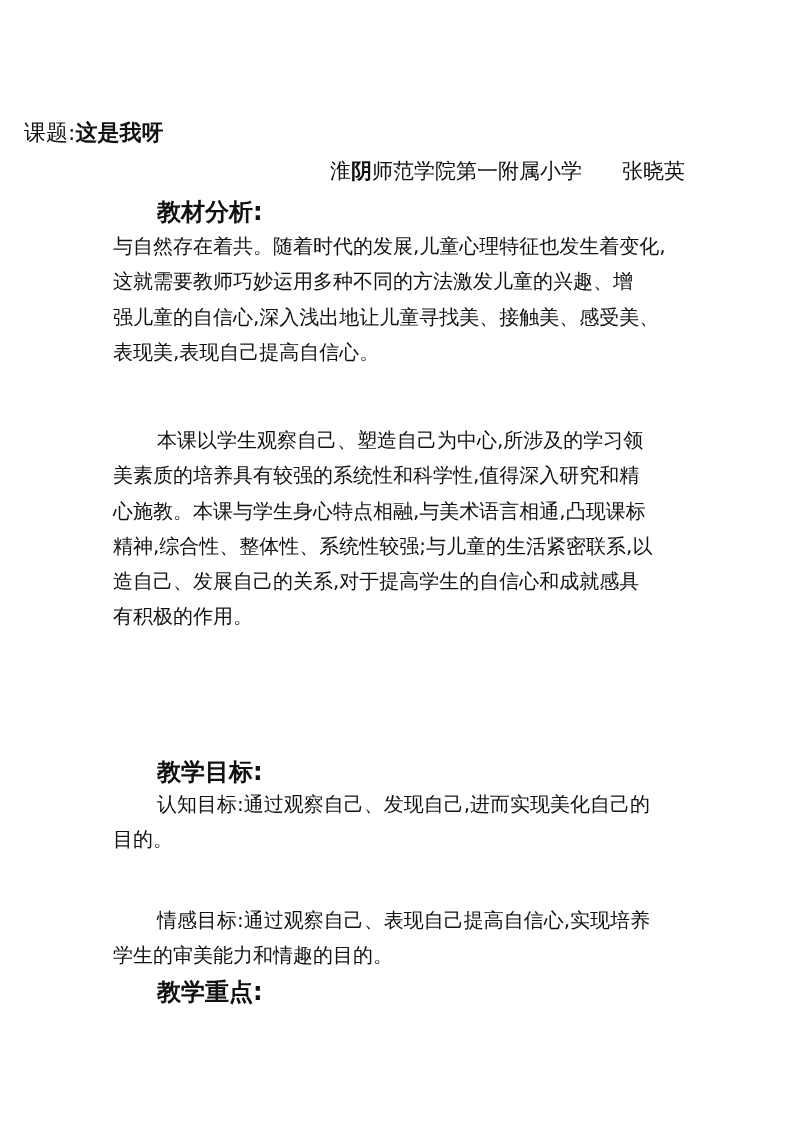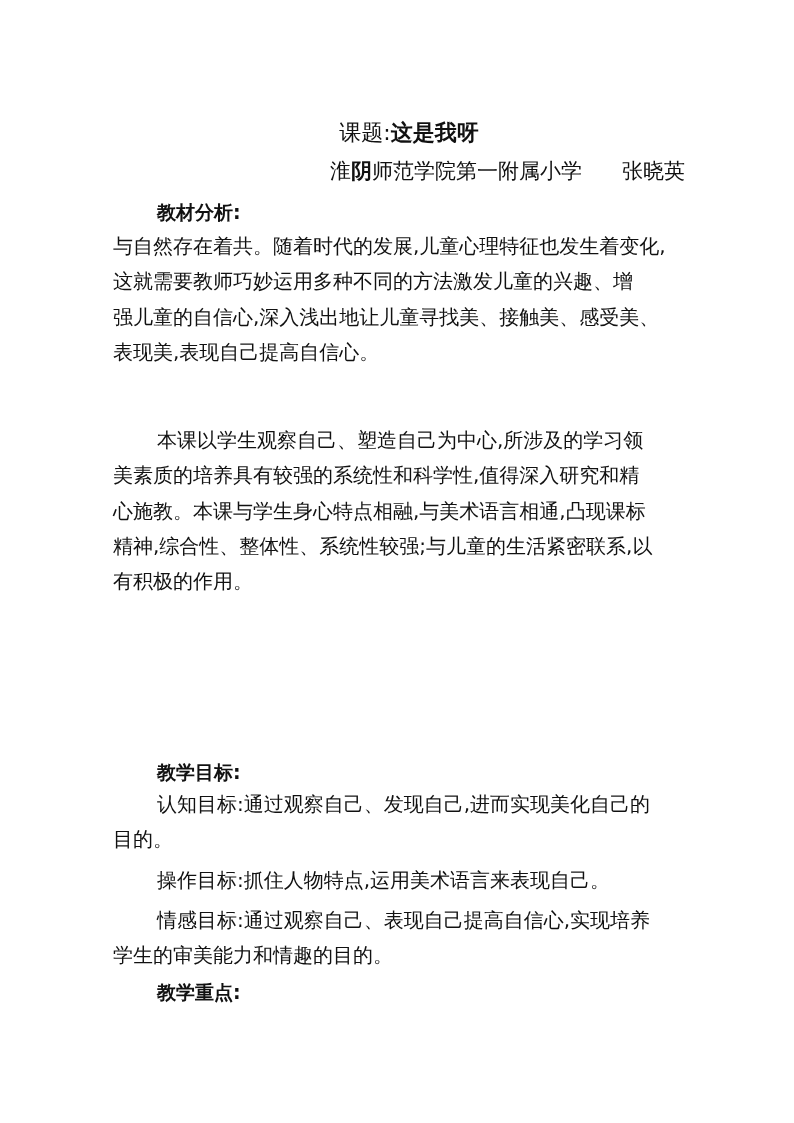--- a/index.html
+++ b/index.html
@@ -1,24 +1,24 @@
 <!DOCTYPE html>
 <html><head>
 <meta charset="utf-8">
 <style>
   html, body { margin: 0; padding: 0; background: #ffffff; }
   body { width: 794px; height: 1123px; position: relative; overflow: hidden;
          font-family: "DejaVu Sans", "Liberation Sans", sans-serif; color: #111; }
   .page { position: absolute; left: 0; top: 0; width: 794px; height: 1123px; }
-  .title { position: absolute; top: 118px; left: 0; width: 794px; text-align: center;
+  .title { position: absolute; top: 118px; left: 0; width: 794px; text-align: left;
            font-size: 22px; line-height: 30px; padding-left: 24px; box-sizing: border-box; }
   .title .bold { font-weight: bold; }
   .byline { position: absolute; top: 158px; left: 330px; font-size: 21px; line-height: 26px; white-space: pre; }
   .byline b { font-weight: bold; }
-  .heading { position: absolute; left: 157px; font-size: 19px; font-weight: bold; line-height: 26px; }
+  .heading { position: absolute; left: 157px; font-size: 24px; font-weight: bold; line-height: 26px; }
   .para { position: absolute; left: 113px; width: 560px; font-size: 20px; line-height: 35.3px;
           text-align: justify; text-align-last: left; }
   .para .ln { display: block; white-space: nowrap; height: 35.3px; }
   .para .ln.indent { padding-left: 44px; }
 </style>
 </head>
 <body>
 
 <div class="page">
 
@@ -33,33 +33,31 @@
     <span class="ln">这就需要教师巧妙运用多种不同的方法激发儿童的兴趣、增</span>
     <span class="ln">强儿童的自信心,深入浅出地让儿童寻找美、接触美、感受美、</span>
     <span class="ln">表现美,表现自己提高自信心。</span>
   </div>
 
   <div class="para" style="top:423px">
     <span class="ln indent">本课以学生观察自己、塑造自己为中心,所涉及的学习领</span>
     <span class="ln">美素质的培养具有较强的系统性和科学性,值得深入研究和精</span>
     <span class="ln">心施教。本课与学生身心特点相融,与美术语言相通,凸现课标</span>
     <span class="ln">精神,综合性、整体性、系统性较强;与儿童的生活紧密联系,以</span>
+    <span class="ln">造自己、发展自己的关系,对于提高学生的自信心和成就感具</span>
     <span class="ln">有积极的作用。</span>
   </div>
 
   <div class="heading" style="top:759px">教学目标:</div>
 
   <div class="para" style="top:787px">
     <span class="ln indent">认知目标:通过观察自己、发现自己,进而实现美化自己的</span>
     <span class="ln">目的。</span>
   </div>
 
-  <div class="para" style="top:863px">
-    <span class="ln indent">操作目标:抓住人物特点,运用美术语言来表现自己。</span>
-  </div>
 
   <div class="para" style="top:903px">
     <span class="ln indent">情感目标:通过观察自己、表现自己提高自信心,实现培养</span>
     <span class="ln">学生的审美能力和情趣的目的。</span>
   </div>
 
   <div class="heading" style="top:979px">教学重点:</div>
 
 </div>
 

